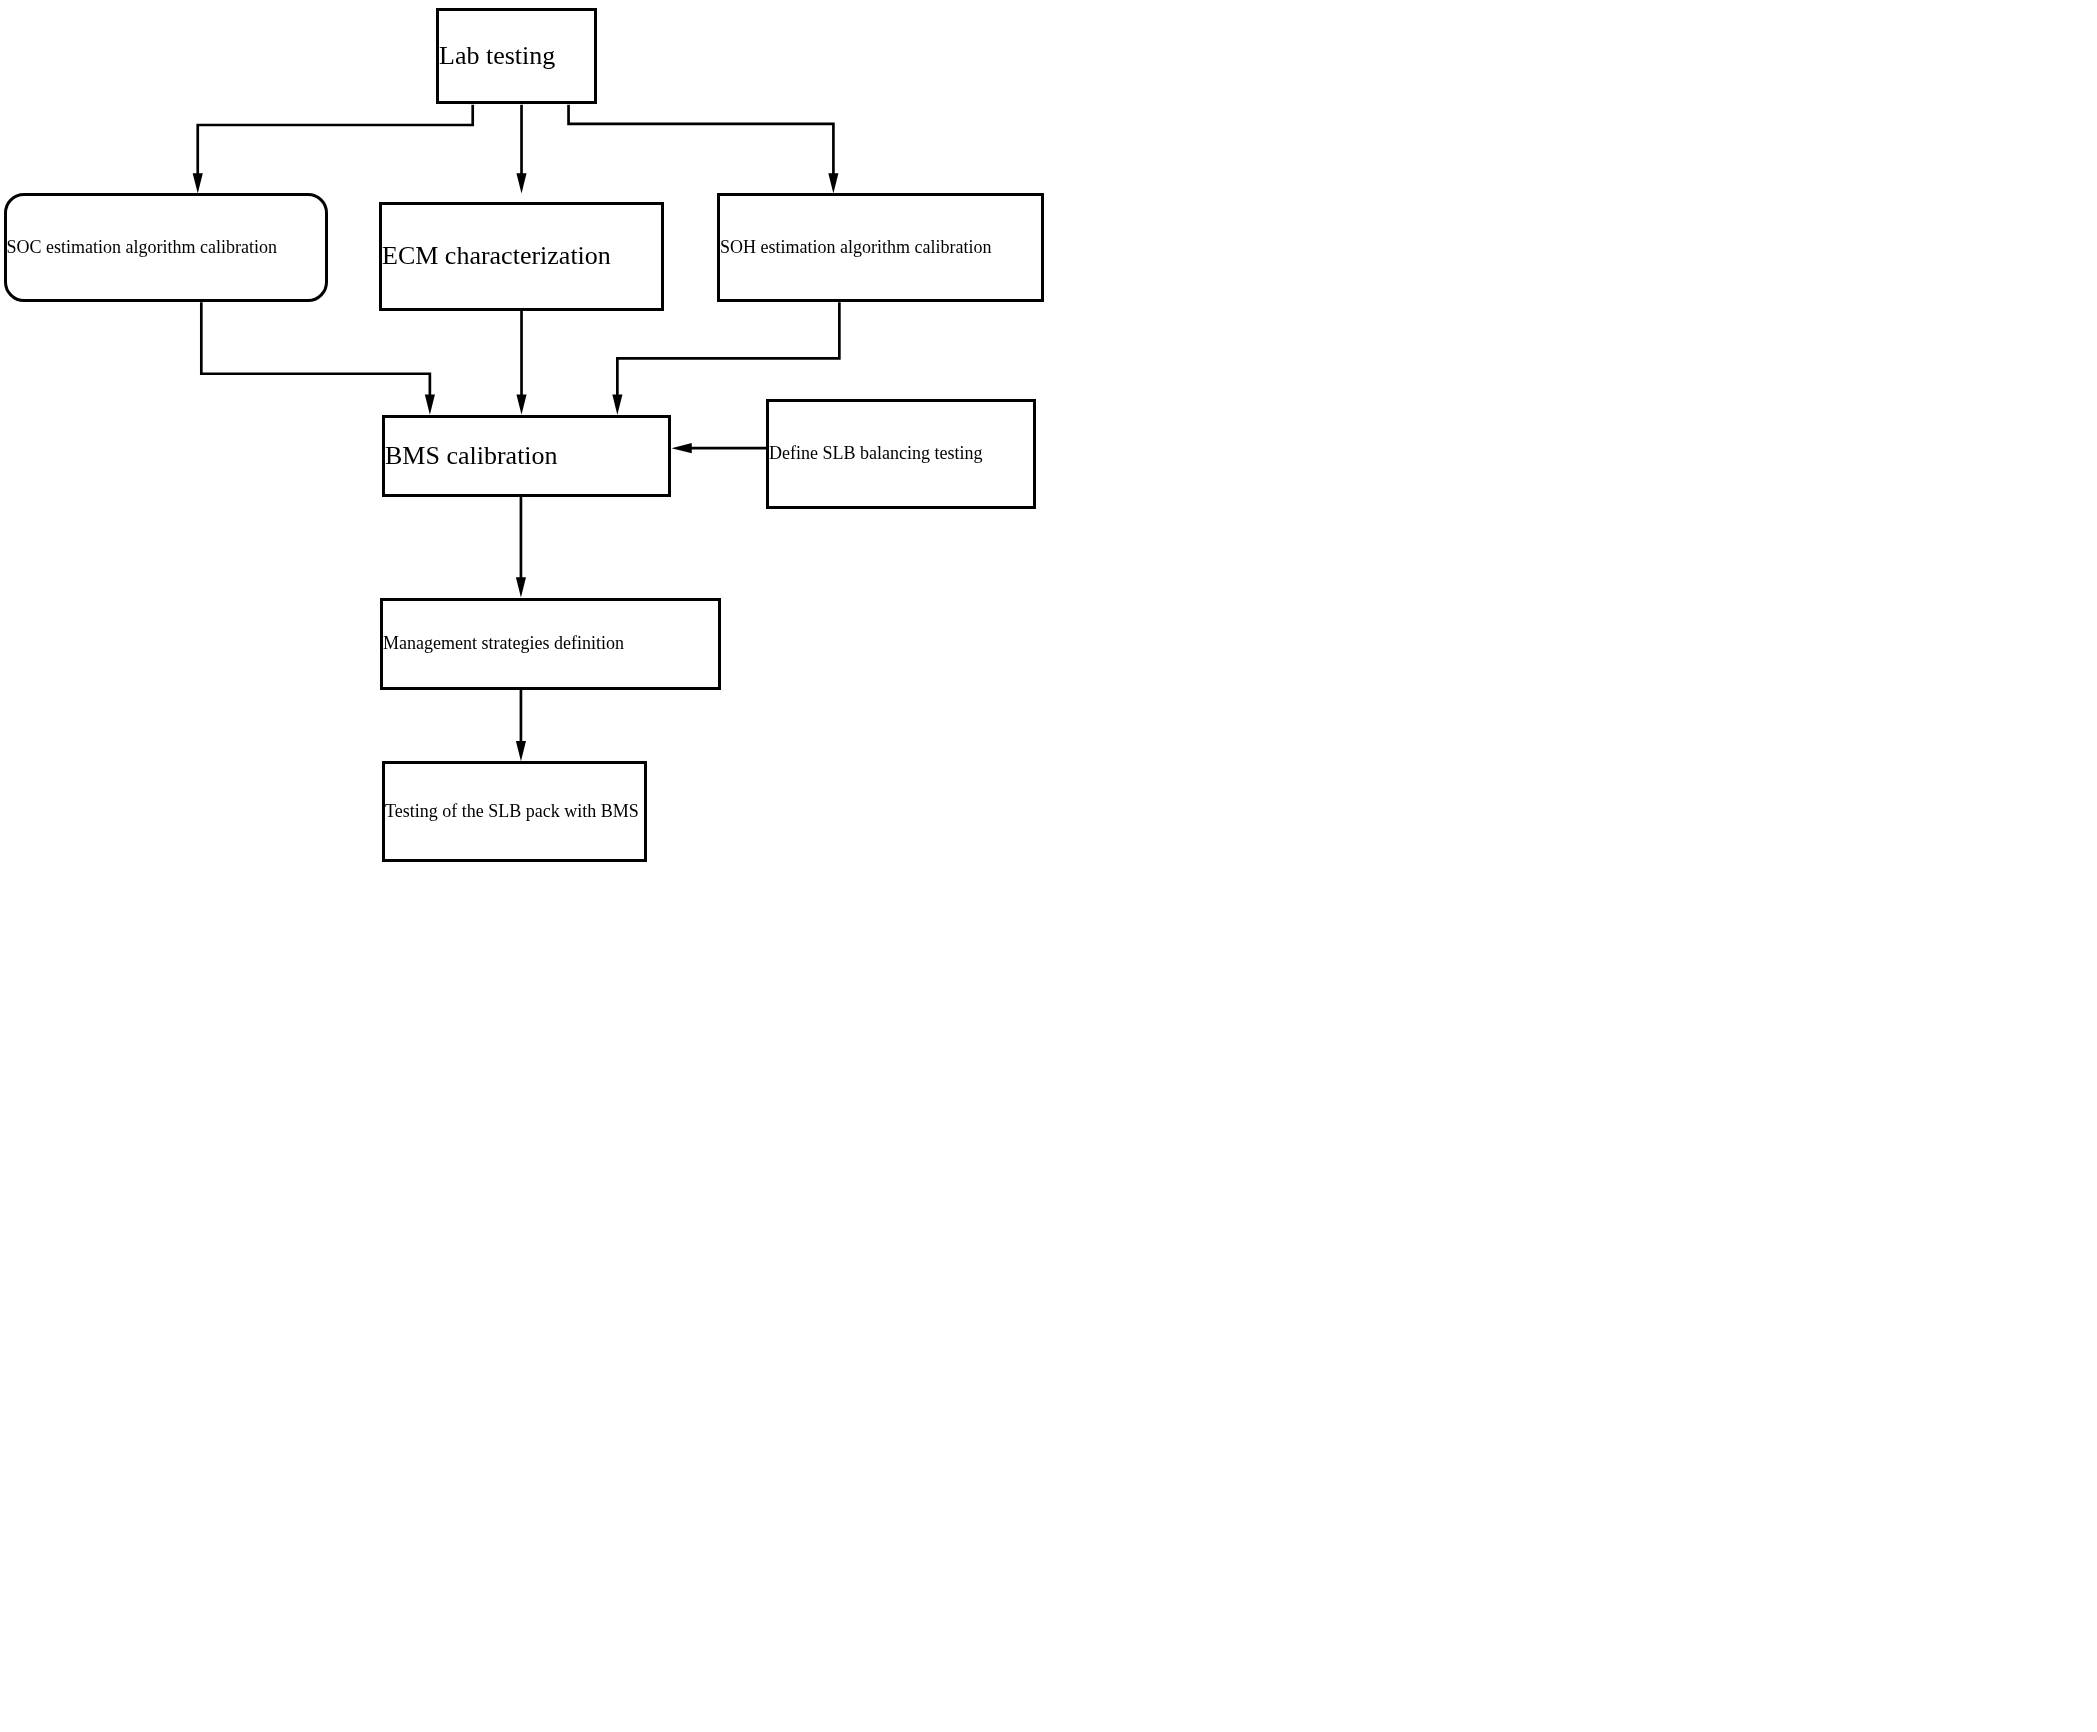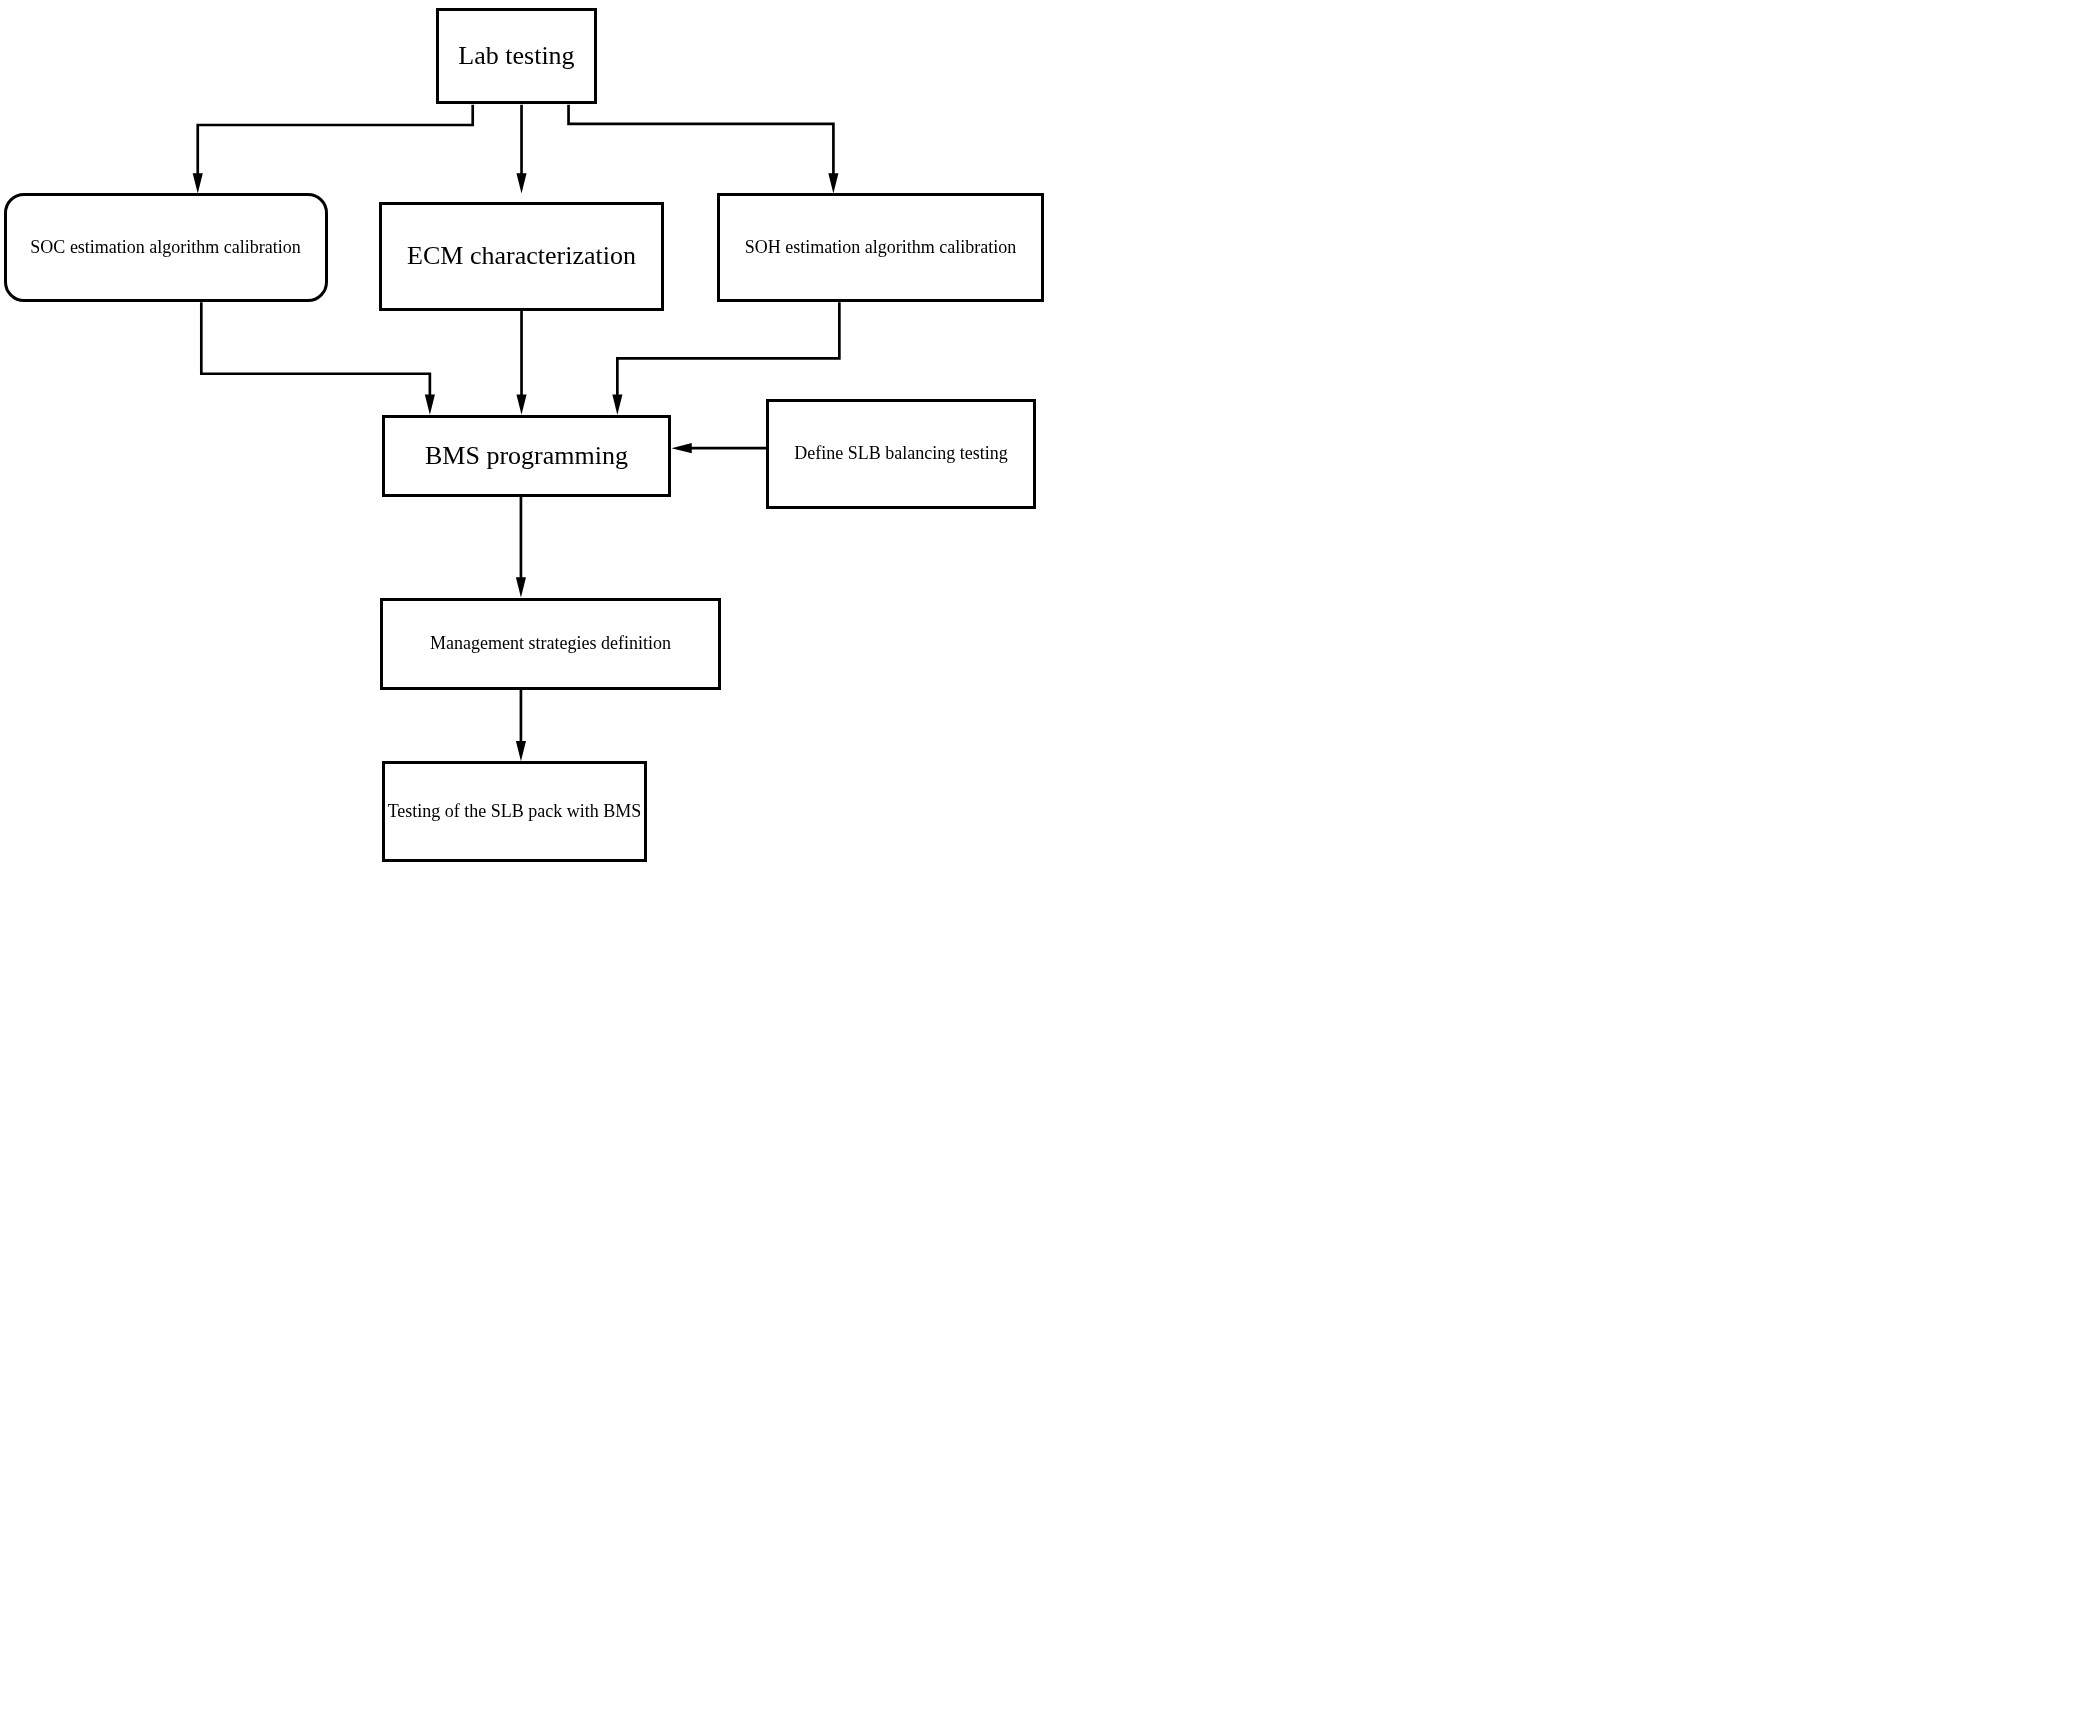--- a/index.html
+++ b/index.html
@@ -34,21 +34,21 @@
     fill: #000000;
     stroke: none;
   }
   .node {
     position: absolute;
     box-sizing: border-box;
     border: 3px solid #000000;
     background: #ffffff;
     display: flex;
     align-items: center;
-    justify-content: center;
+    justify-content: flex-start;
     text-align: center;
     z-index: 2;
     white-space: nowrap;
     line-height: 1.1;
   }
   .font-lg { font-size: 26px; }
   .font-sm { font-size: 18px; }
 
   .node-lab     { left: 436px;  top: 8.3px;   width: 161px; height: 96px; }
   .node-soc     { left: 3.6px;    top: 193px;  width: 324px; height: 109px; border-radius: 20px; }
@@ -122,21 +122,21 @@
 
   <div class="node node-ecm font-lg">
     <span>ECM characterization</span>
   </div>
 
   <div class="node node-soh font-sm">
     <span>SOH estimation algorithm calibration</span>
   </div>
 
   <div class="node node-bms font-lg">
-    <span>BMS programming</span>
+    <span>BMS calibration</span>
   </div>
 
   <div class="node node-define font-sm">
     <span>Define SLB balancing testing</span>
   </div>
 
   <div class="node node-mgmt font-sm">
     <span>Management strategies definition</span>
   </div>
 

